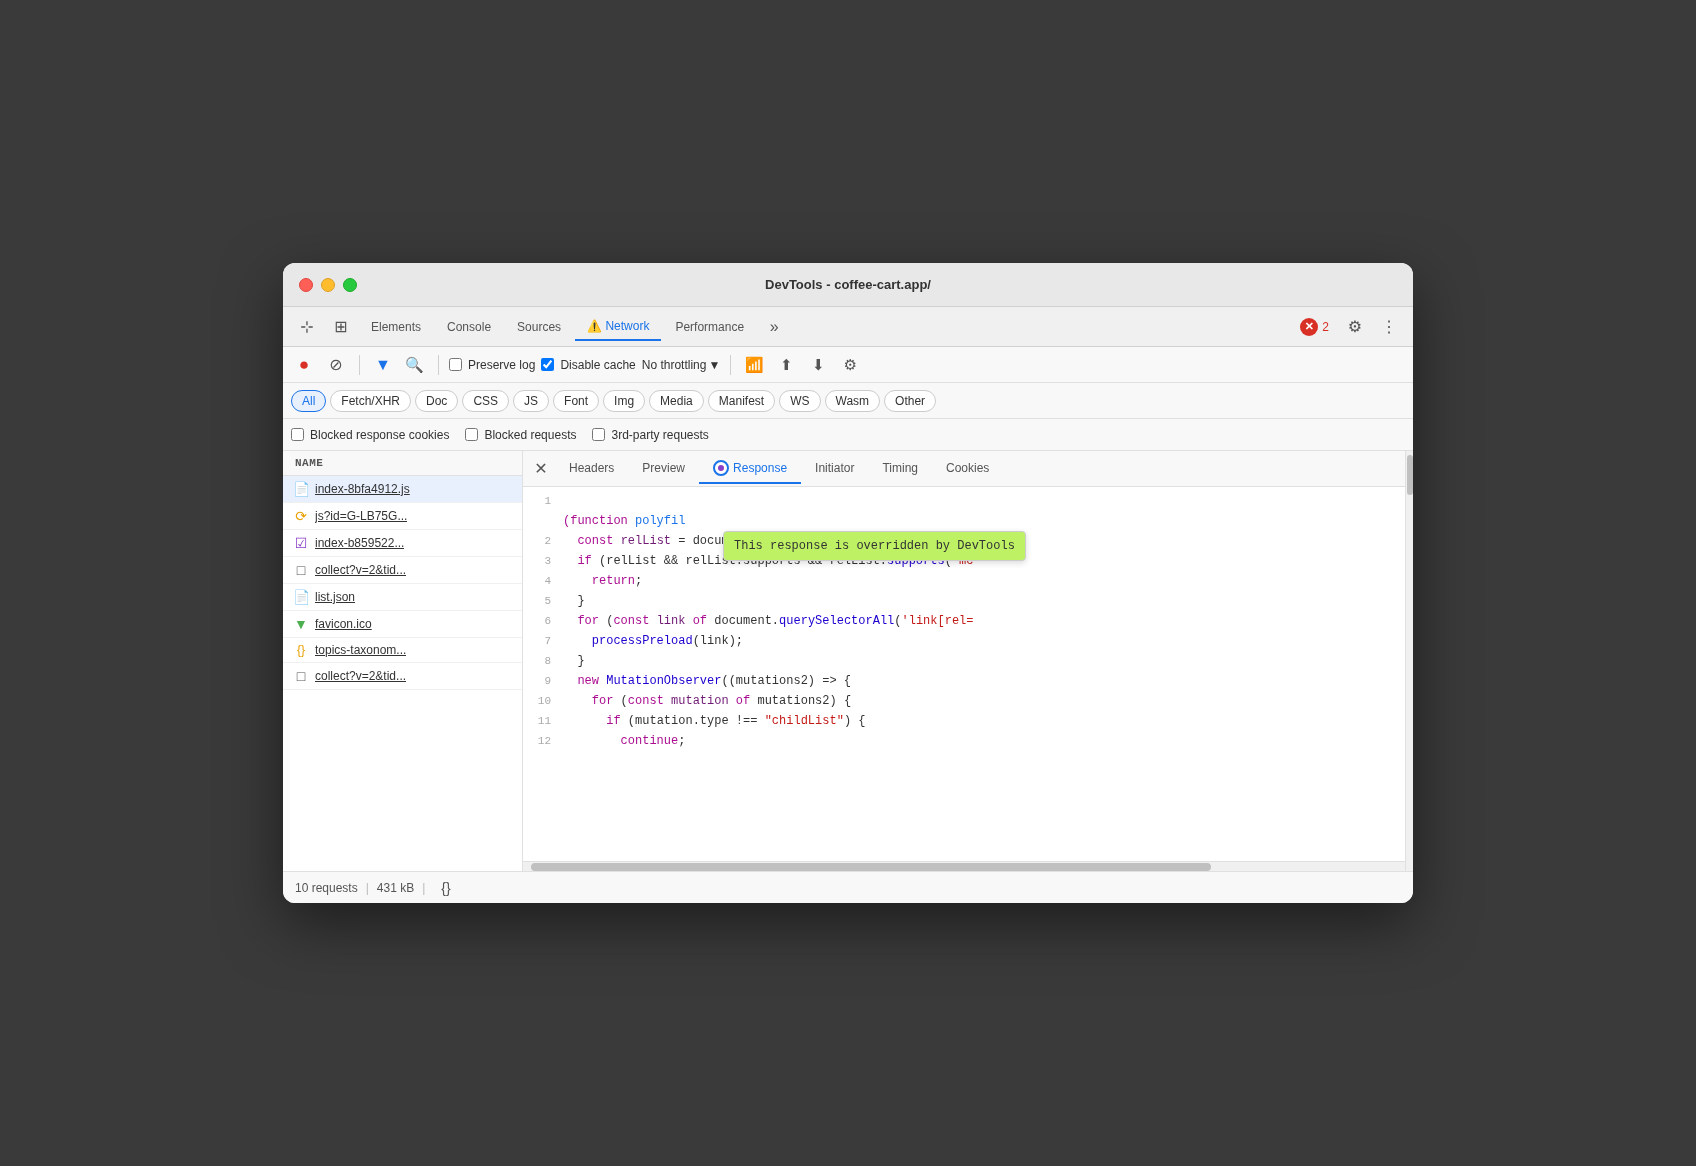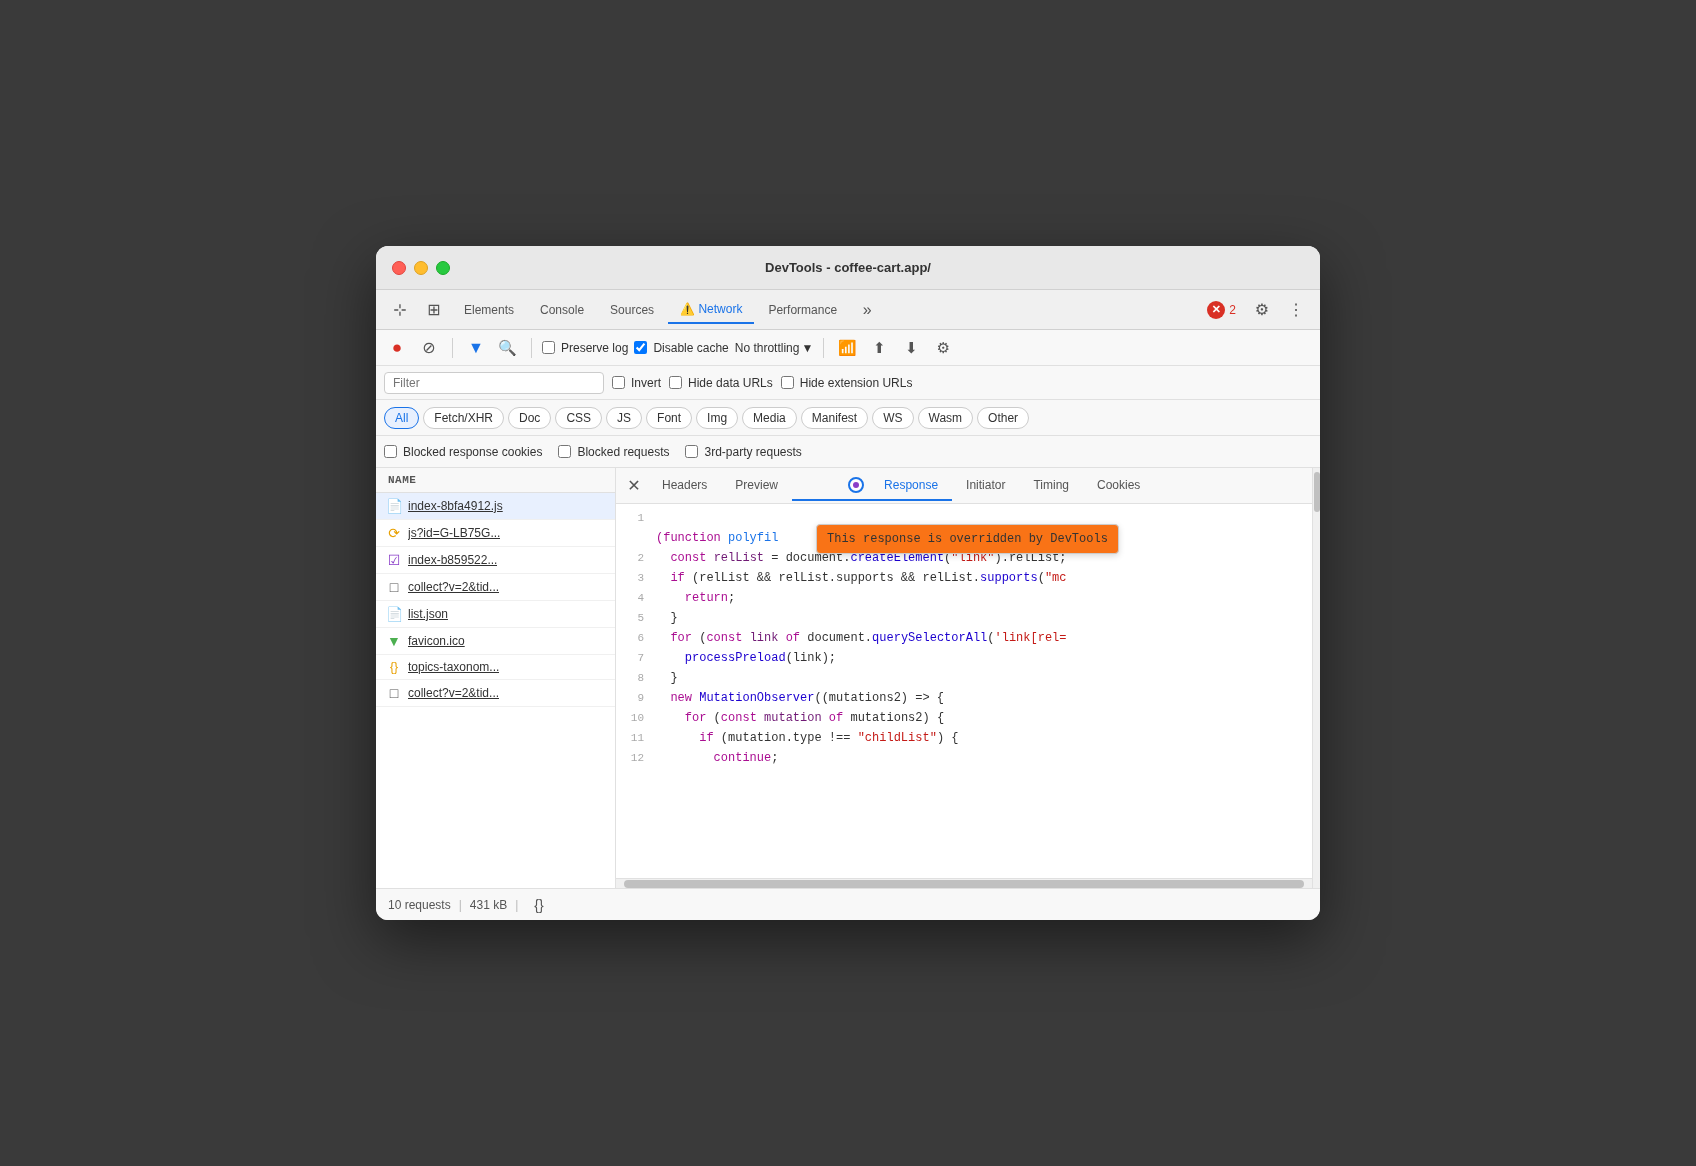--- a/index.html
+++ b/index.html
@@ -5,21 +5,21 @@
     * { box-sizing: border-box; margin: 0; padding: 0; }
     body {
       background: #3a3a3a;
       display: flex;
       justify-content: center;
       align-items: center;
       min-height: 100vh;
       font-family: -apple-system, BlinkMacSystemFont, 'Helvetica Neue', Arial, sans-serif;
     }
     .window {
-      width: 944px;
+      width: 1130px;
       background: #f5f5f5;
       border-radius: 12px;
       box-shadow: 0 20px 60px rgba(0,0,0,0.5);
       overflow: hidden;
     }
     
     .title-bar {
       background: #e8e8e8;
       height: 44px;
       display: flex;
@@ -292,23 +292,23 @@
     }
     
     .kw { color: #aa0d91; } 
     .fn { color: #1c00cf; } 
     .str { color: #c41a16; } 
     .prop { color: #701a75; } 
     .blue { color: #1a73e8; }
     
     .tooltip-override {
       position: absolute;
-      top: 16px;
+      top: 40px;
       left: 200px;
-      background: #f97316;
+      background: #bef264;
       border: 1px solid #ccc;
       border-radius: 4px;
       padding: 4px 10px;
       font-size: 12px;
       color: #333;
       white-space: nowrap;
       z-index: 10;
       box-shadow: 0 2px 6px rgba(0,0,0,0.15);
     }
     
@@ -413,35 +413,20 @@
       <span>No throttling</span>
       <span>▼</span>
     </div>
     <div class="sep"></div>
     <button class="icon-btn-round" style="font-size:15px;">📶</button>
     <button class="icon-btn-round" style="font-size:15px;">⬆</button>
     <button class="icon-btn-round" style="font-size:15px;">⬇</button>
     <button class="icon-btn-round" style="font-size:15px;">⚙</button>
   </div>
 
-  <div class="filter-bar">
-    <input class="filter-input" type="text" placeholder="Filter" style="">
-    <label class="checkbox-label">
-      <input type="checkbox" style="">
-      <span>Invert</span>
-    </label>
-    <label class="checkbox-label">
-      <input type="checkbox" style="">
-      <span>Hide data URLs</span>
-    </label>
-    <label class="checkbox-label">
-      <input type="checkbox" style="">
-      <span>Hide extension URLs</span>
-    </label>
-  </div>
 
   <div class="resource-filters">
     <button class="rf-btn active">All</button>
     <button class="rf-btn">Fetch/XHR</button>
     <button class="rf-btn">Doc</button>
     <button class="rf-btn">CSS</button>
     <button class="rf-btn">JS</button>
     <button class="rf-btn">Font</button>
     <button class="rf-btn">Img</button>
     <button class="rf-btn">Media</button>
@@ -505,21 +490,21 @@
       </div>
     </div>
 
     <div class="response-panel">
 
       <div class="panel-tabs">
         <div class="panel-close-btn">✕</div>
         <div class="panel-tab">Headers</div>
         <div class="panel-tab">Preview</div>
         <div class="panel-tab active">
-          <span style="display:inline-flex;align-items:center;gap:20px;margin-left:42px;">
+          <span style="display:inline-flex;align-items:center;gap:4px;">
             <span style="display:inline-flex;align-items:center;justify-content:center;width:16px;height:16px;border-radius:50%;border:2px solid #1a73e8;background:white;">
               <span style="width:6px;height:6px;border-radius:50%;background:#8b3fc8;display:block;"></span>
             </span>
             <span>Response</span>
           </span>
         </div>
         <div class="panel-tab">Initiator</div>
         <div class="panel-tab">Timing</div>
         <div class="panel-tab">Cookies</div>
       </div>

